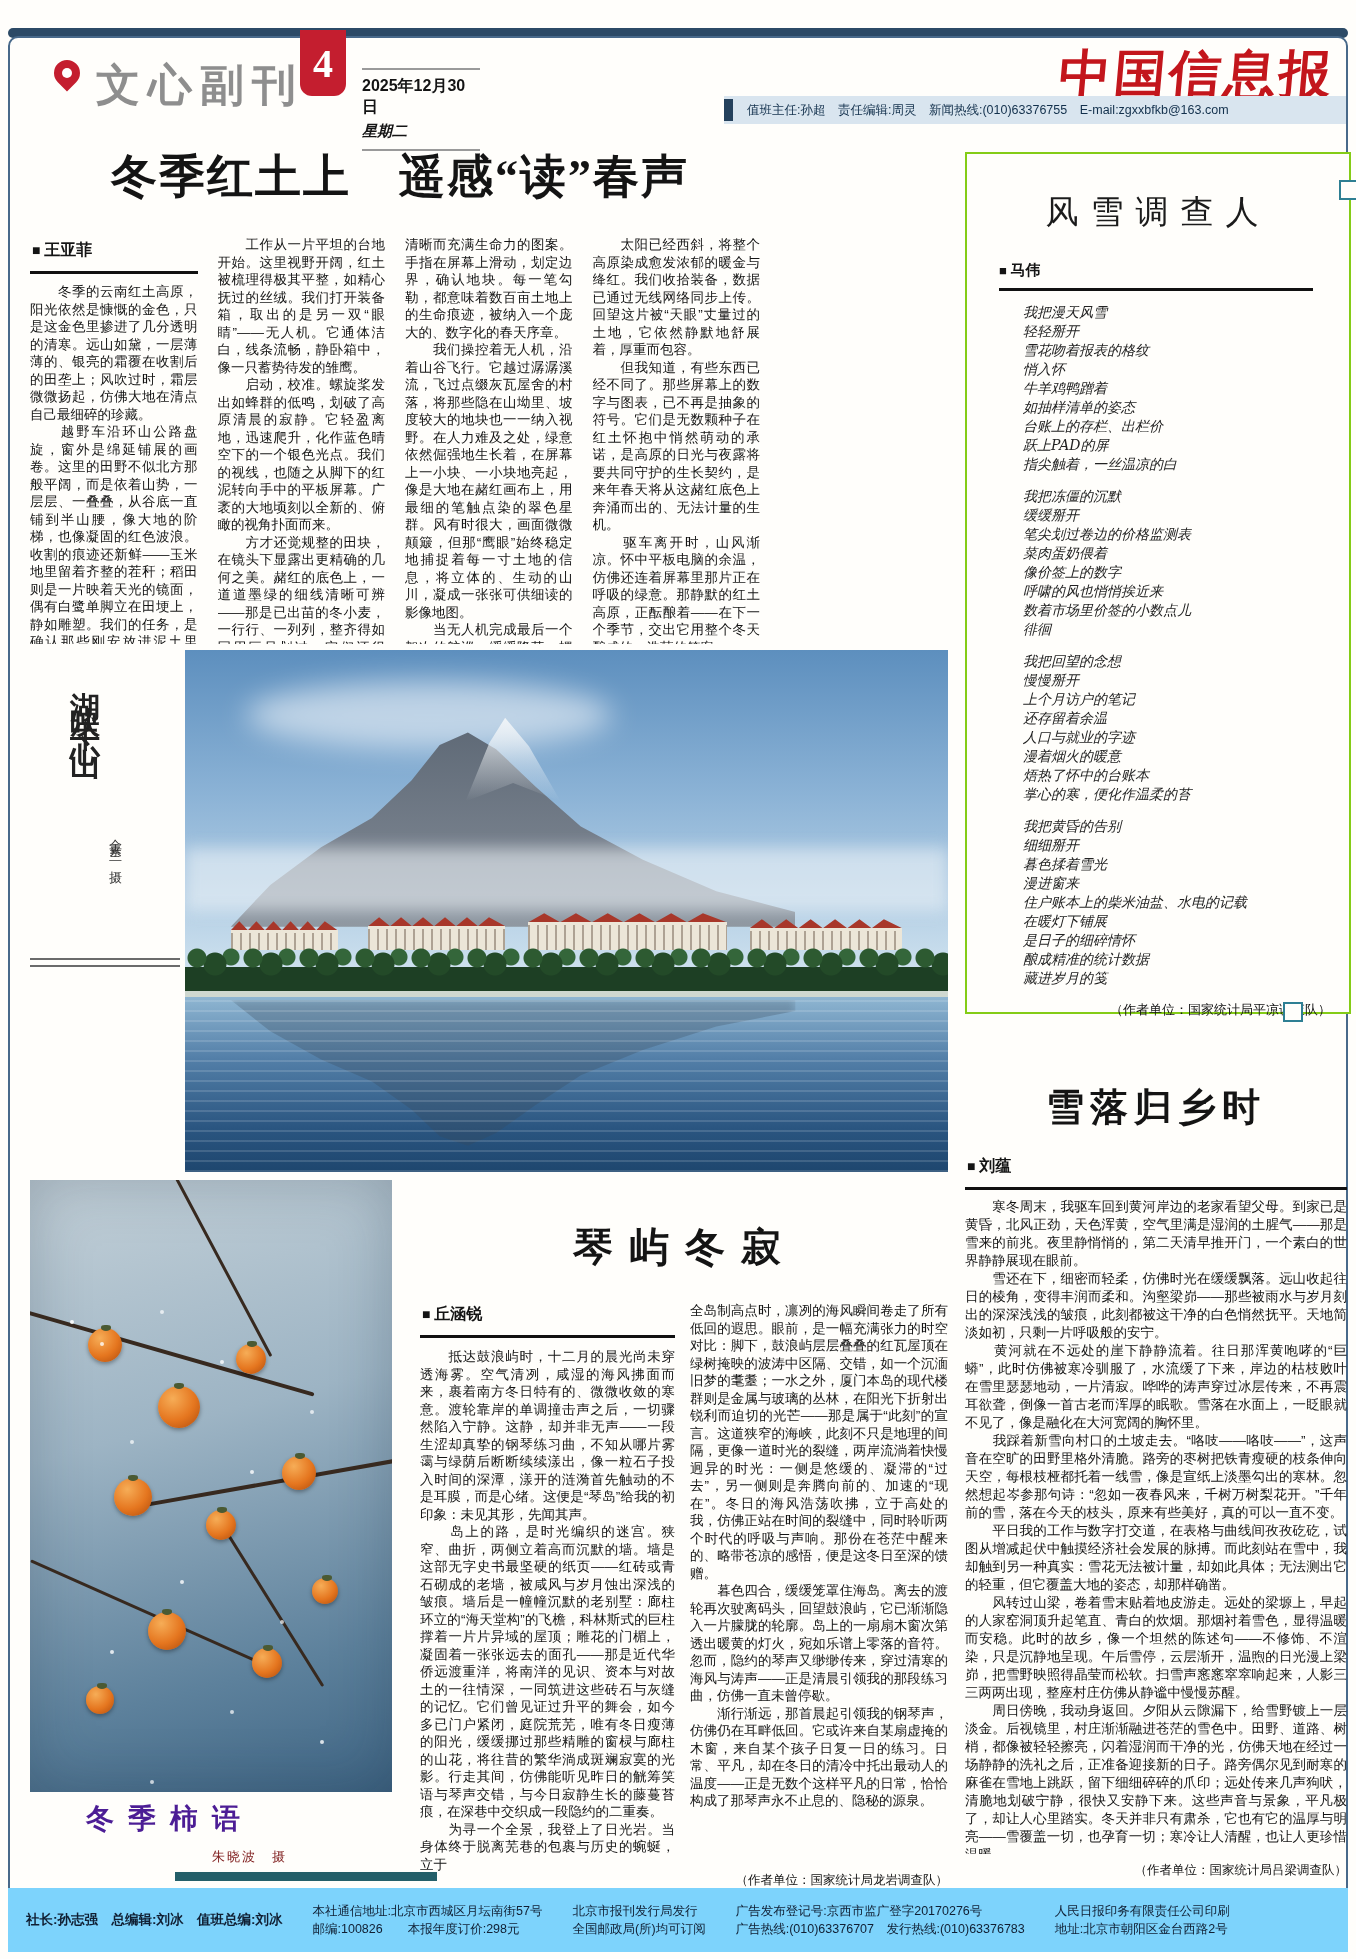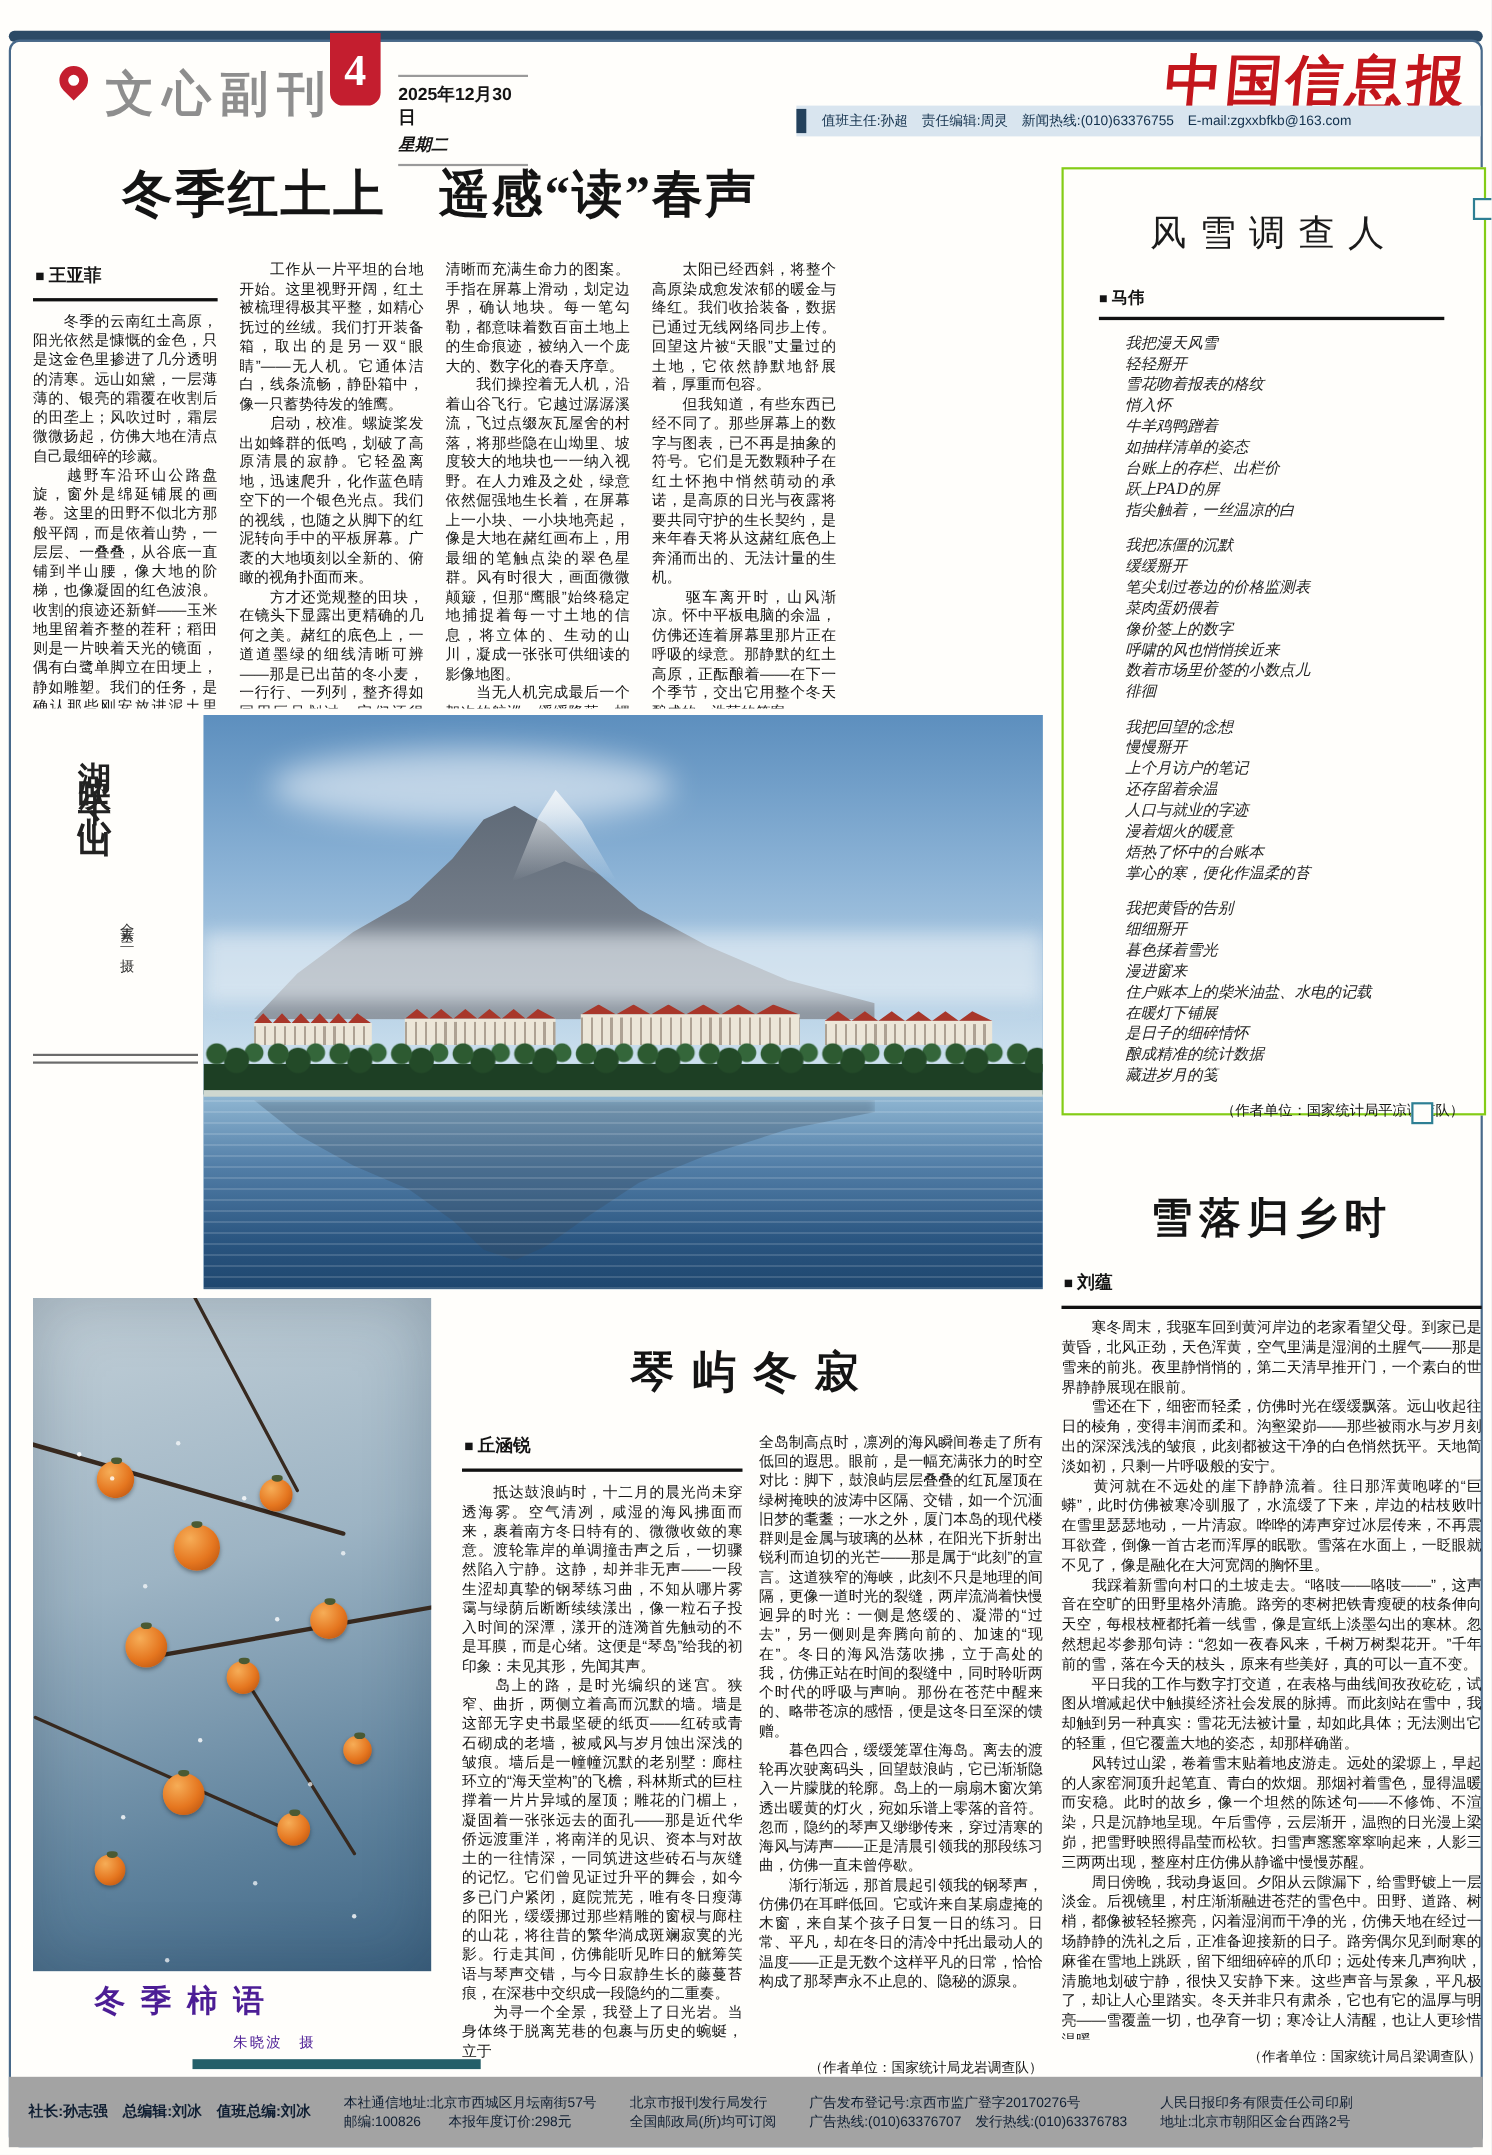--- a/index.html
+++ b/index.html
@@ -80,21 +80,21 @@
   .fruit{position:absolute;border-radius:50%;background:radial-gradient(circle at 35% 30%,#f6ad57,#e5761f 55%,#b5500e 95%);
          box-shadow:0 2px 4px rgba(0,0,0,.35);}
   .fruit::after{content:"";position:absolute;left:38%;top:-3px;width:10px;height:6px;background:#4a5a33;border-radius:40% 40% 50% 50%;}
   .frost{position:absolute;left:40px;top:140px;width:4px;height:4px;border-radius:50%;background:rgba(255,255,255,.9);
          box-shadow:30px 22px 0 rgba(255,255,255,.8),90px -10px 0 rgba(255,255,255,.7),150px 40px 0 rgba(255,255,255,.8),
                     60px 120px 0 rgba(255,255,255,.7),180px 150px 0 rgba(255,255,255,.8),240px 90px 0 rgba(255,255,255,.7),
                     110px 260px 0 rgba(255,255,255,.8),210px 300px 0 rgba(255,255,255,.7),40px 330px 0 rgba(255,255,255,.8),
                     160px 390px 0 rgba(255,255,255,.7),250px 420px 0 rgba(255,255,255,.8),80px 460px 0 rgba(255,255,255,.7);}
   .pers-cap{position:absolute;left:86px;top:1800px;font-size:28px;font-weight:bold;letter-spacing:14px;
             font-family:"Liberation Serif",serif;color:#4c1d95;}
-  .pers-credit{position:absolute;left:212px;top:1848px;font-size:13px;color:#4c1d95;letter-spacing:2px;}
+  .pers-credit{position:absolute;left:212px;top:1848px;font-size:13px;color:#7f1d1d;letter-spacing:2px;}
   .teal-bar{position:absolute;left:175px;top:1872px;width:262px;height:9px;background:#245f69;}
   
   .isl-title{position:absolute;left:420px;top:1220px;width:530px;text-align:center;font-size:40px;font-weight:bold;
              font-family:"Liberation Serif",serif;letter-spacing:16px;}
   .isl-author{position:absolute;left:420px;top:1300px;width:255px;}
   .isl-colA{position:absolute;left:420px;top:1348px;width:255px;height:548px;overflow:hidden;}
   .isl-colB{position:absolute;left:690px;top:1302px;width:258px;height:560px;overflow:hidden;}
   .isl-attr{position:absolute;left:690px;top:1868px;width:258px;}
   
   .poem-box{position:absolute;left:965px;top:152px;width:382px;height:858px;border:2px solid #84cc16;background:#fffefb;}
@@ -109,21 +109,21 @@
   .stanza > div{font-family:"DejaVu Serif",serif;font-style:italic;font-size:14px;line-height:19px;color:#222;}
   .poem-attr{font-size:13px;text-align:right;margin:6px 18px 0 0;}
   
   .snow-title{position:absolute;left:965px;top:1082px;width:382px;text-align:center;font-size:38px;font-weight:bold;
               font-family:"Liberation Serif",serif;letter-spacing:6px;}
   .snow-author{position:absolute;left:965px;top:1152px;width:382px;}
   .snow-body{position:absolute;left:965px;top:1198px;width:382px;height:656px;overflow:hidden;}
   .snow-body > div{font-size:13.5px;line-height:18px;text-align:justify;}
   .snow-attr{position:absolute;left:965px;top:1858px;width:382px;}
   
-  .footer{position:absolute;left:8px;top:1888px;width:1340px;height:64px;background:#a3a3a3;
+  .footer{position:absolute;left:8px;top:1888px;width:1340px;height:64px;background:#7dd3fc;
           display:flex;align-items:center;padding:0 18px;box-sizing:border-box;gap:30px;font-size:12.5px;color:#101f33;}
   .fseg .l{line-height:18px;}
   .fseg.b{font-weight:bold;font-size:13.5px;}
 </style>
 </head>
 <body>
 
 <div id="page">
   <div class="topbar"></div>
   <div class="frame"></div>

